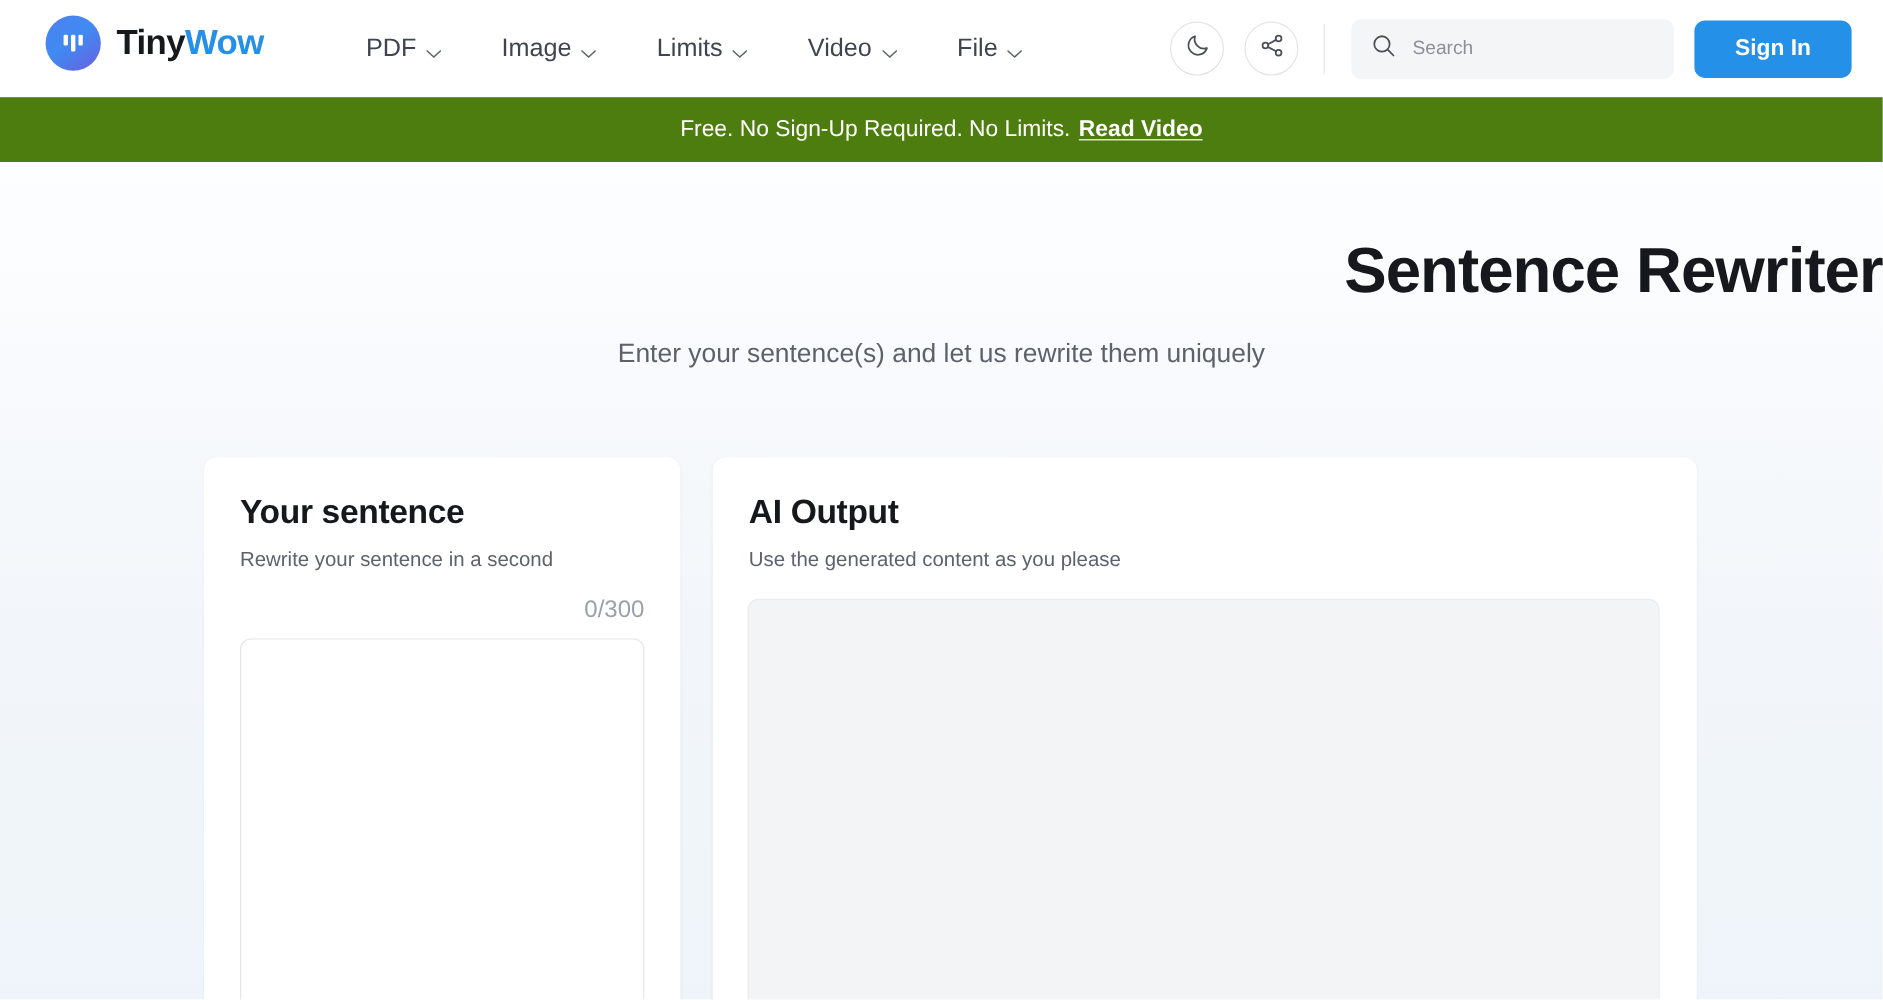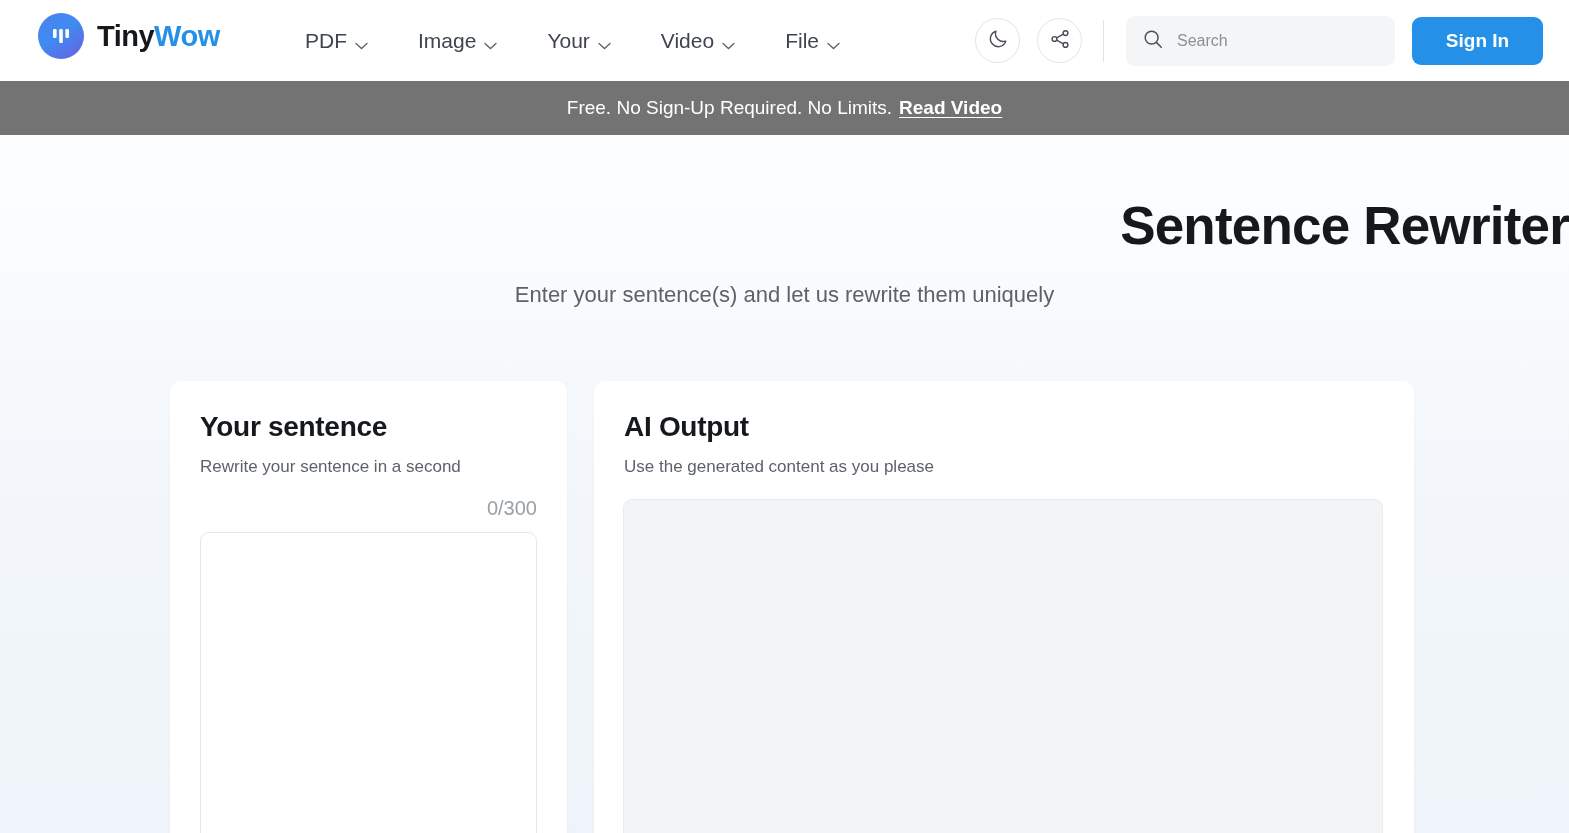--- a/index.html
+++ b/index.html
@@ -144,21 +144,21 @@
     font-weight: 700;
     cursor: pointer;
   }
 
   
   .banner {
     position: absolute;
     top: 81px; left: 0;
     width: 1569px;
     height: 54px;
-    background: #737373;
+    background: #4d7c0f;
     display: flex;
     align-items: center;
     justify-content: center;
     color: #ffffff;
     font-size: 19px;
   }
   .banner-link {
     color: #ffffff;
     font-weight: 700;
     text-decoration: underline;
@@ -300,21 +300,21 @@
       </div>
       <div class="nav-item">
         <span>Image</span>
         <span class="chev">
           <svg width="13" height="8" viewBox="0 0 13 8">
               <path d="M1 1.5 L6.5 6.5 L12 1.5" stroke="#5c626c" stroke-width="1.3" fill="none" stroke-linecap="round"></path>
             </svg>
         </span>
       </div>
       <div class="nav-item">
-        <span>Your</span>
+        <span>Limits</span>
         <span class="chev">
           <svg width="13" height="8" viewBox="0 0 13 8">
               <path d="M1 1.5 L6.5 6.5 L12 1.5" stroke="#5c626c" stroke-width="1.3" fill="none" stroke-linecap="round"></path>
             </svg>
         </span>
       </div>
       <div class="nav-item">
         <span>Video</span>
         <span class="chev">
           <svg width="13" height="8" viewBox="0 0 13 8">

